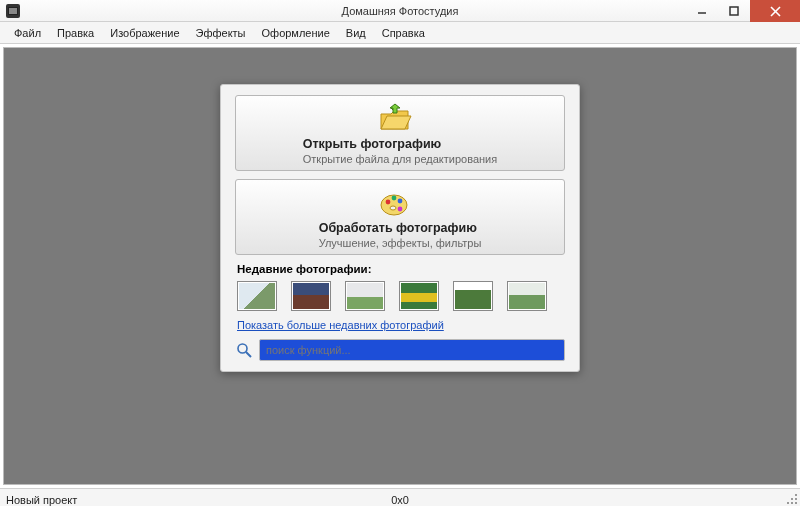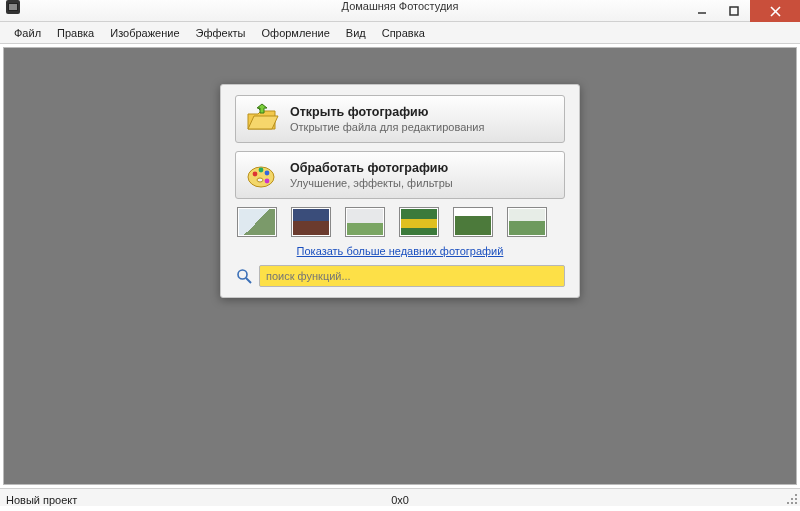--- a/index.html
+++ b/index.html
@@ -10,21 +10,21 @@
     width: 800px;
     height: 511px;
     overflow: hidden;
     position: relative;
   }
   .titlebar {
     height: 22px;
     background: linear-gradient(#fdfdfd, #f3f3f3);
     border-bottom: 1px solid #d0d0d0;
     display: flex;
-    align-items: flex-start;
+    align-items: center;
     position: relative;
   }
   .titlebar .app-icon {
     width: 14px; height: 14px; margin-left: 6px;
     background: #333; border-radius: 2px;
     display:flex;align-items:center;justify-content:center;
   }
   .titlebar .app-icon::after{content:"";width:8px;height:6px;background:#888;border:1px solid #222;}
   .titlebar .title {
     position:absolute; left:0; right:0; text-align:center;
@@ -69,20 +69,21 @@
   }
   .big-button {
     display:flex; align-items:center;
     background:linear-gradient(#fefefe, #e4e4e4);
     border:1px solid #b7b7b7;
     border-radius:3px;
     padding:5px 8px;
     margin-bottom:8px;
     cursor:default;
     min-height:46px;
+    flex-direction:column;
   }
   .big-button .icon {
     width:36px; height:36px; margin-right:10px;
     display:flex; align-items:center; justify-content:center;
   }
   .big-button .texts { display:flex; flex-direction:column; }
   .big-button .ttl { font-weight:bold; font-size:12.5px; color:#222;}
   .big-button .sub { font-size:11px; color:#666; margin-top:2px;}
   .recent-label { font-weight:bold; font-size:11.5px; margin:4px 2px 6px 2px;}
   .thumbs { display:flex; gap:14px; padding:0 2px 4px 2px;}
@@ -90,29 +91,29 @@
     width:40px; height:30px; border:1px solid #888;
     box-shadow:0 0 0 1px #fff inset;
     background:#999;
   }
   .thumb.t1{background:linear-gradient(135deg,#dfe9f0 50%,#7b9a6a 50%);}
   .thumb.t2{background:linear-gradient(#3a4d7a 45%,#6b3b2e 45%);}
   .thumb.t3{background:linear-gradient(#e7e8ea 55%,#7aa563 55%);}
   .thumb.t4{background:linear-gradient(#3b7a3b 40%,#e0c020 40% 70%,#3b7a3b 70%);}
   .thumb.t5{background:linear-gradient(#ffffff 30%,#4c7a3b 30%);}
   .thumb.t6{background:linear-gradient(#e7ede7 45%,#6e9a5e 45%);}
-  .morelink { text-align:center; font-size:11px; margin:4px 2px 8px 2px;}
+  .morelink { text-align:left; font-size:11px; margin:4px 2px 8px 2px;}
   .morelink a { color:#1a4fbf; text-decoration:underline; cursor:default;}
   .searchrow { display:flex; align-items:center; gap:6px; margin-top:2px;}
   .searchrow .mag {
     width:18px; height:18px; display:flex;align-items:center;justify-content:center;
   }
   .searchrow input {
     flex:1; height:22px; border:1px solid #b7b7b7; border-radius:2px;
-    padding:2px 6px; font-size:11px; background:#fde047;
+    padding:2px 6px; font-size:11px; background:#1d4ed8;
   }
   .statusbar {
     height:18px; font-size:11px; color:#222;
     background:#f5f5f5; border-top:1px solid #d0d0d0;
     display:flex; align-items:flex-end; padding:0 6px;
     position:relative;
   }
   .statusbar .center { position:absolute; left:50%; transform:translateX(-50%);margin-top:46px;}
   .statusbar .grip { position:absolute; right:2px; bottom:1px;
     width:12px;height:12px;
@@ -195,20 +196,21 @@
             </svg>
         </div>
         <div class="texts">
           <div class="ttl">Обработать фотографию</div>
           <div class="sub">Улучшение, эффекты, фильтры</div>
         </div>
       </div>
 
 
 
+      <div class="recent-label">Недавние фотографии:</div>
       <div class="thumbs">
         <div class="thumb t1"></div>
         <div class="thumb t2"></div>
         <div class="thumb t3"></div>
         <div class="thumb t4"></div>
         <div class="thumb t5"></div>
         <div class="thumb t6"></div>
       </div>
       <div class="morelink">
         <a>Показать больше недавних фотографий</a>

